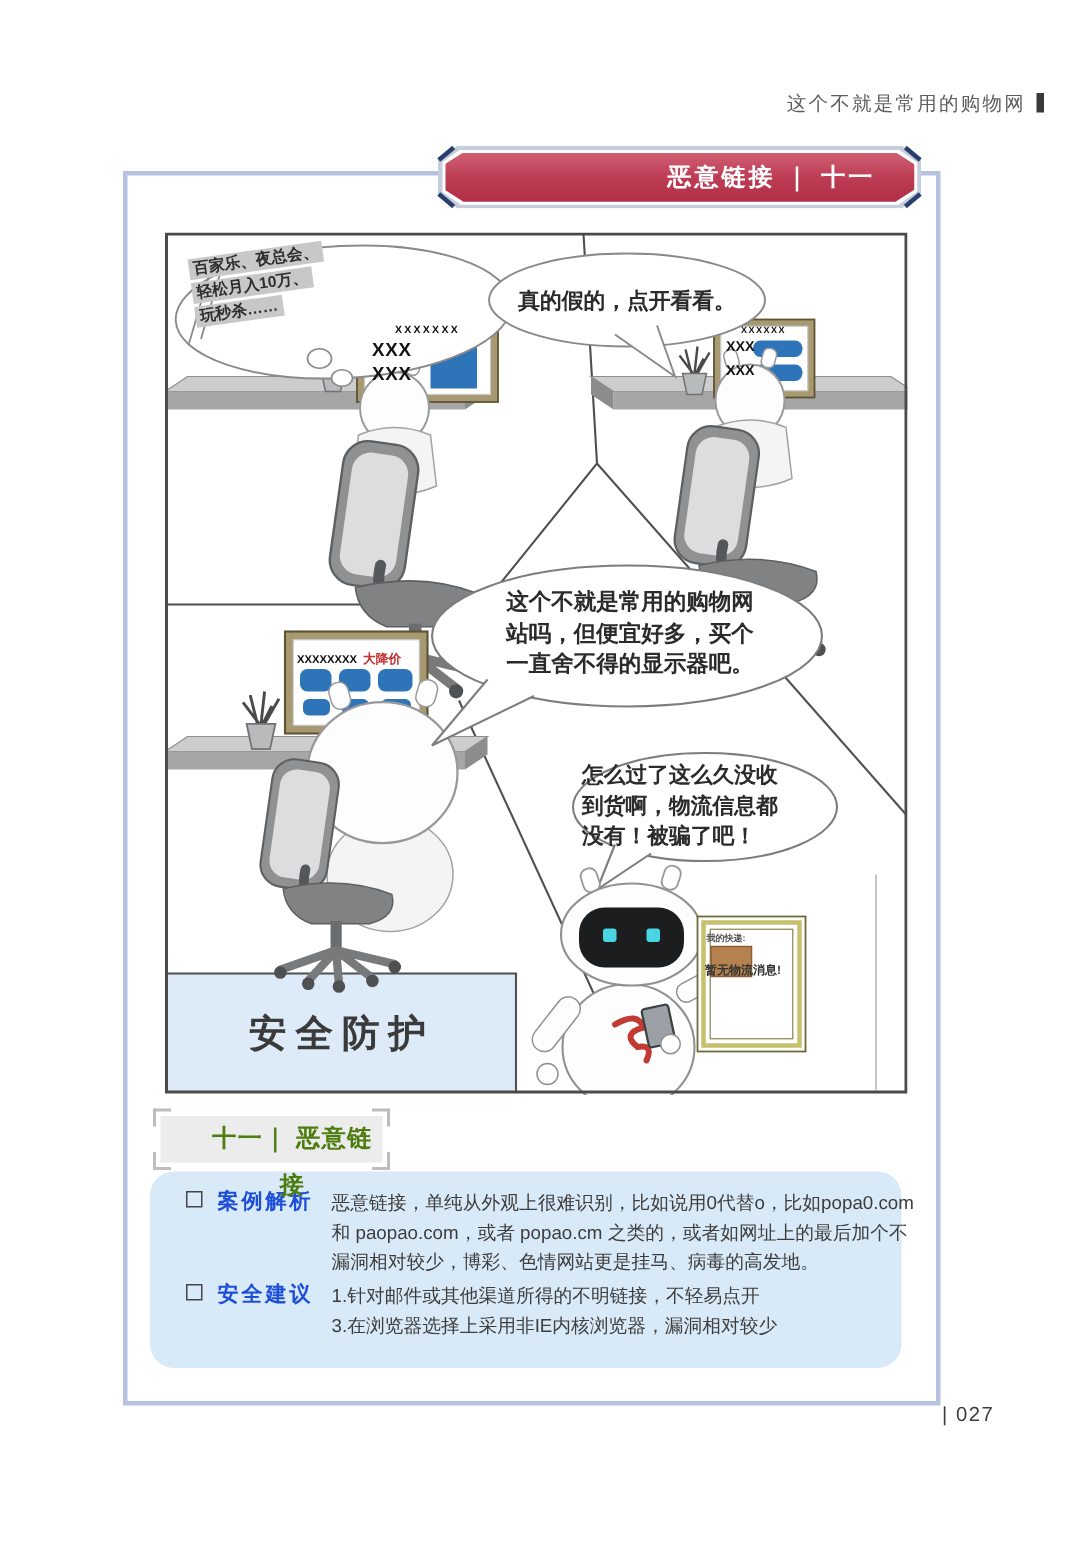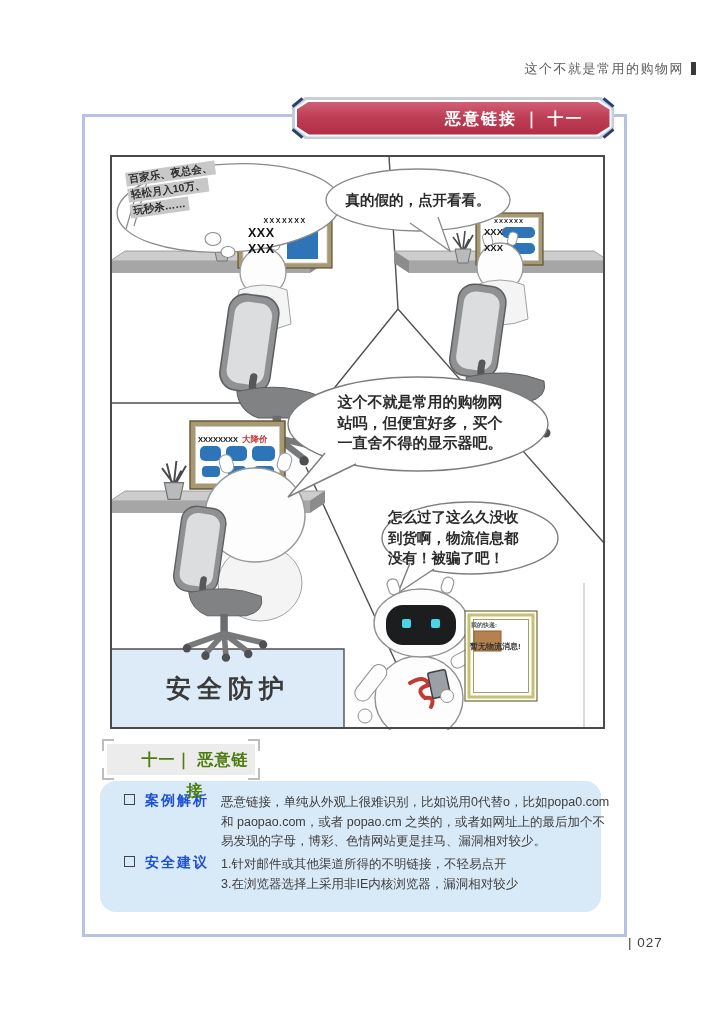--- a/index.html
+++ b/index.html
@@ -275,21 +275,21 @@
     <span class="bk br"></span>
   </div>
 
   <div class="abs info">
     <div class="row-label" style="top:11px;">
       <span class="square"></span><span>案例解析</span>
     </div>
     <div class="row-body" style="top:12px;">
       <div>恶意链接，单纯从外观上很难识别，比如说用0代替o，比如popa0.com</div>
       <div>和 paopao.com，或者 popao.cm 之类的，或者如网址上的最后加个不</div>
-      <div>易发现的字母，博彩、色情网站更是挂马、漏洞相对较少。</div>
+      <div>漏洞相对较少，博彩、色情网站更是挂马、病毒的高发地。</div>
     </div>
     <div class="row-label" style="top:73px;">
       <span class="square"></span><span>安全建议</span>
     </div>
     <div class="row-body" style="top:74px;">
       <div>1.针对邮件或其他渠道所得的不明链接，不轻易点开</div>
       <div>3.在浏览器选择上采用非IE内核浏览器，漏洞相对较少</div>
     </div>
   </div>
 

